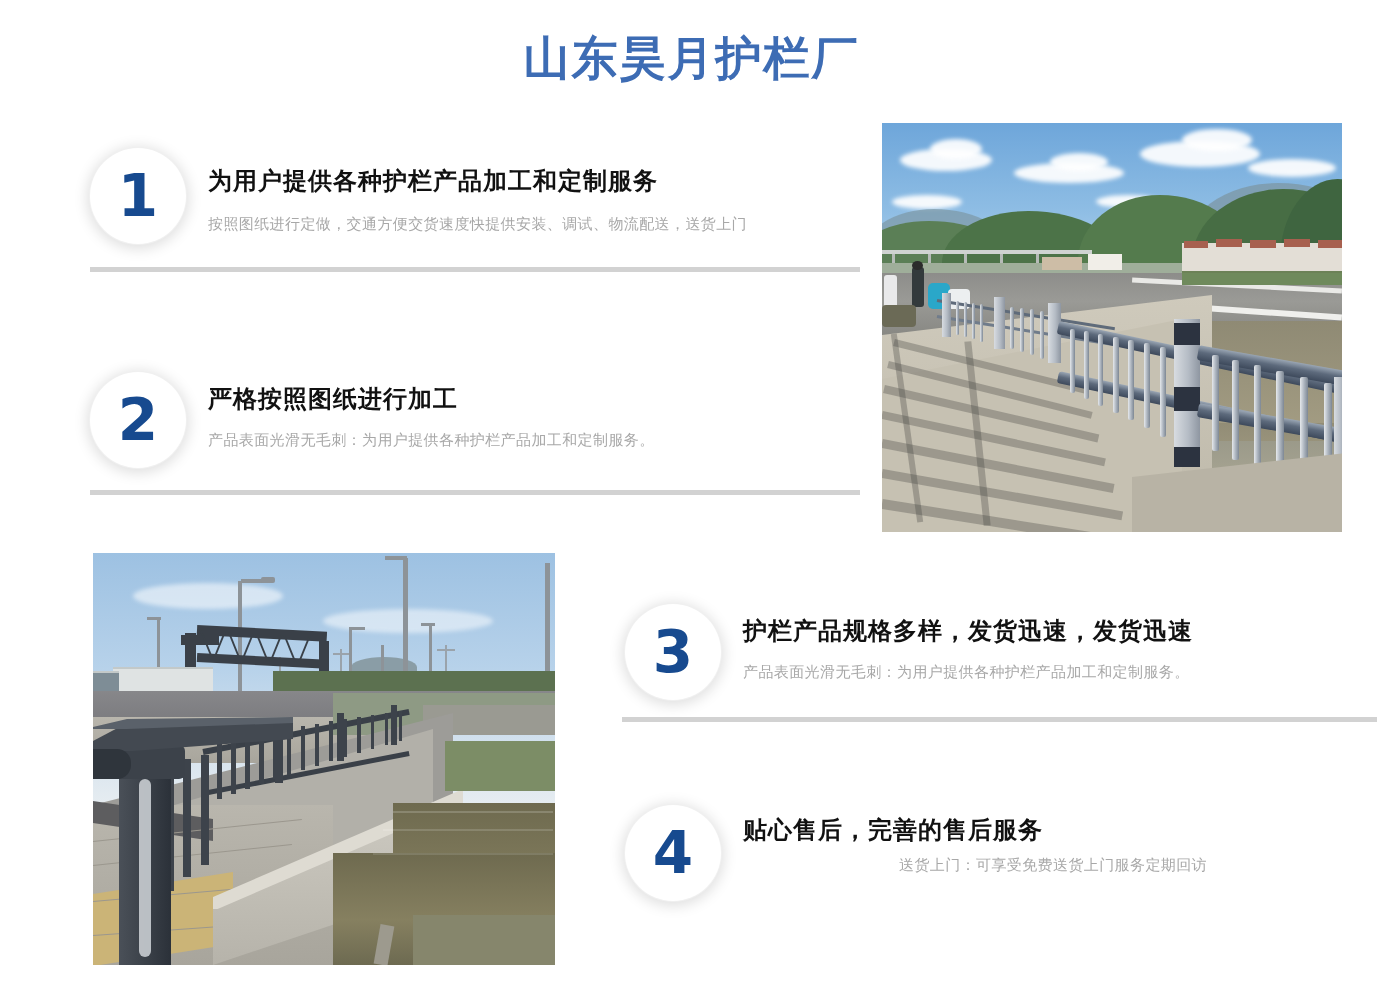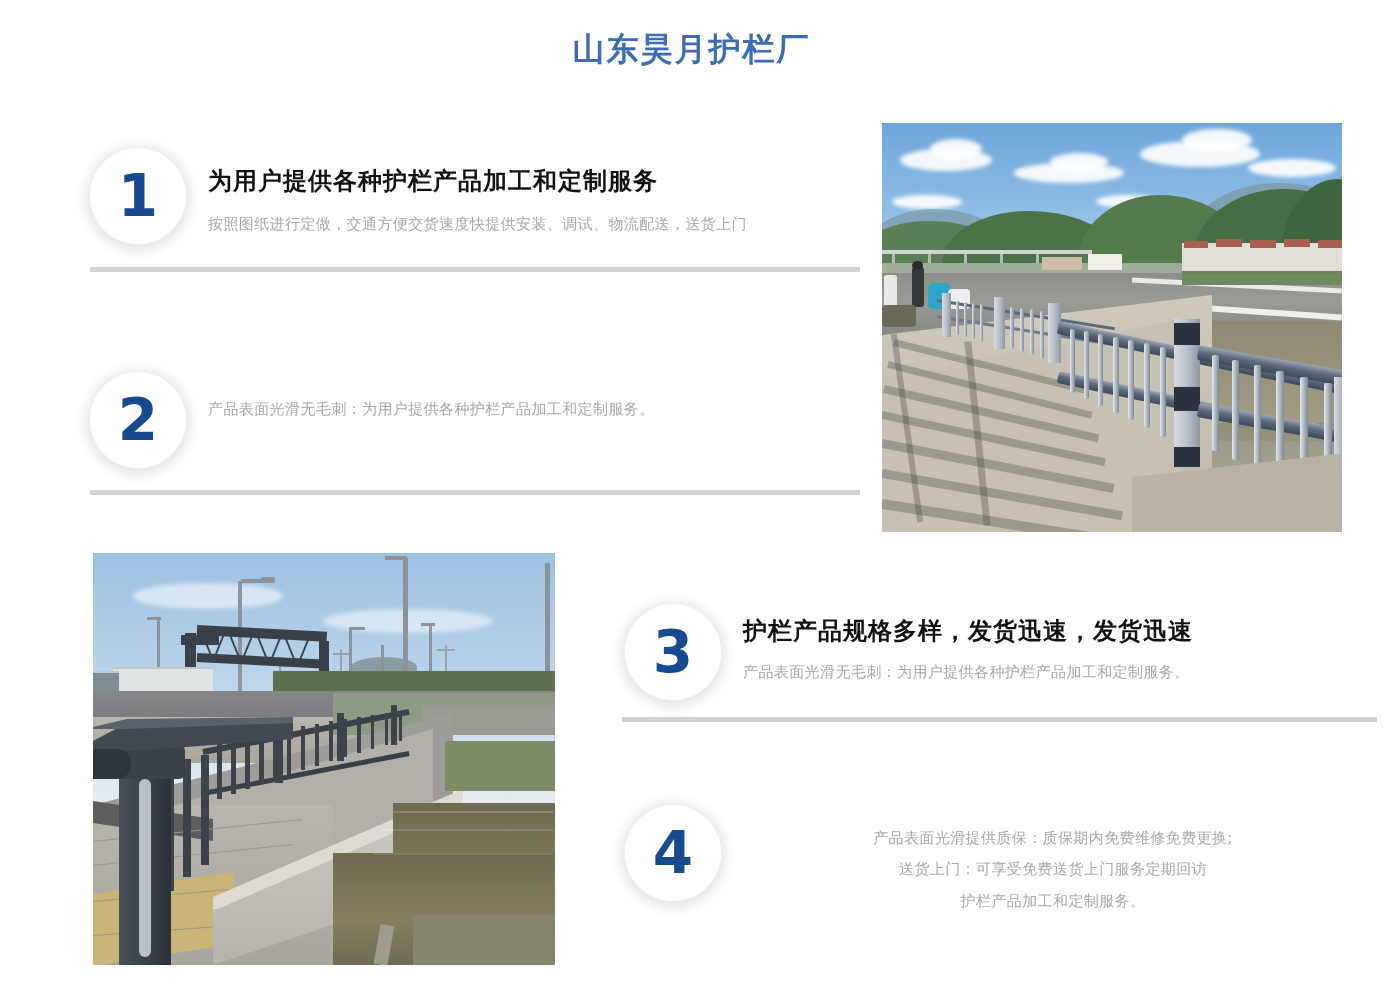--- a/index.html
+++ b/index.html
@@ -9,21 +9,21 @@
     font-family:"DejaVu Sans","Liberation Sans",sans-serif;
     overflow:hidden;
     position:relative;
   }
   #page{position:relative;width:1383px;height:1000px;}
 
   
   .page-title{
     position:absolute;left:0;top:28px;width:1383px;
     text-align:center;
-    font-size:32px;font-weight:bold;letter-spacing:2px;
+    font-size:46px;font-weight:bold;letter-spacing:2px;
     color:#3d6cb4;
     font-family:"DejaVu Sans","Liberation Sans",sans-serif;
   }
 
   
   .feature{position:absolute;}
   .num-circle{
     position:absolute;left:0;top:0;
     width:96px;height:96px;border-radius:50%;
     background:#ffffff;
@@ -337,20 +337,21 @@
       <div class="feature-desc" style="margin-top:16px;">按照图纸进行定做，交通方便交货速度快提供安装、调试、物流配送，送货上门</div>
     </div>
   </div>
   <div class="divider" style="left:90px;top:267px;width:770px;"></div>
 
   <div class="feature" style="left:90px;top:372px;width:790px;height:110px;">
     <div class="num-circle">
       <span>2</span>
     </div>
     <div class="feature-body" style="left:118px;top:12px;">
+      <div class="feature-title">严格按照图纸进行加工</div>
       <div class="feature-desc" style="margin-top:14px;">产品表面光滑无毛刺：为用户提供各种护栏产品加工和定制服务。</div>
     </div>
   </div>
   <div class="divider" style="left:90px;top:490px;width:770px;"></div>
 
   <div class="feature" style="left:625px;top:604px;width:755px;height:110px;">
     <div class="num-circle">
       <span>3</span>
     </div>
     <div class="feature-body" style="left:118px;top:12px;">
@@ -358,19 +359,18 @@
       <div class="feature-desc" style="margin-top:14px;">产品表面光滑无毛刺：为用户提供各种护栏产品加工和定制服务。</div>
     </div>
   </div>
   <div class="divider" style="left:622px;top:717px;width:755px;"></div>
 
   <div class="feature" style="left:625px;top:805px;width:755px;height:190px;">
     <div class="num-circle">
       <span>4</span>
     </div>
     <div class="feature-body" style="left:118px;top:10px;width:620px;">
-      <div class="feature-desc center" style="margin-top:12px;">产品表面光滑提供质保：质保期内免费维修免费更换;</div>
+      <div class="feature-title">贴心售后，完善的售后服务</div>
       <div class="feature-desc center" style="margin-top:8px;">送货上门：可享受免费送货上门服务定期回访</div>
-      <div class="feature-desc center" style="margin-top:8px;">护栏产品加工和定制服务。</div>
     </div>
   </div>
 
 </div>
 
 </body></html>

